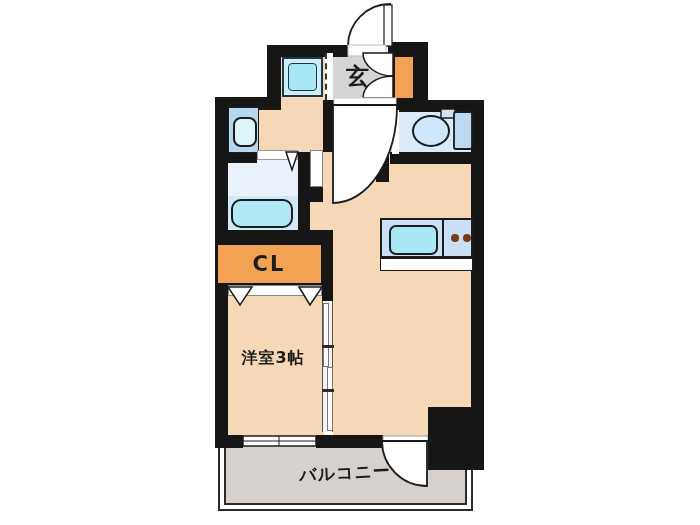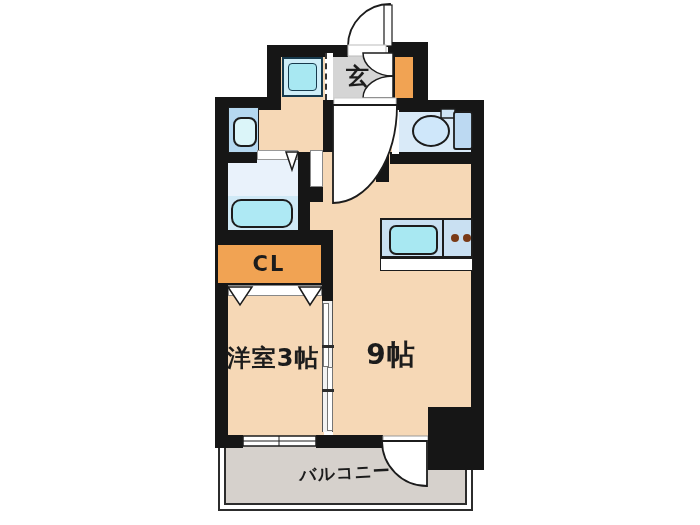--- a/index.html
+++ b/index.html
@@ -127,17 +127,16 @@
 
     <g>
       <rect x="441" y="109" width="14" height="9" fill="#cfe4f4" stroke="#1c1c1c" stroke-width="1.5"></rect>
       <rect x="454" y="112" width="18" height="37" rx="2" fill="#bcd9f2" stroke="#1c1c1c" stroke-width="1.8"></rect>
       <ellipse cx="431" cy="131" rx="18" ry="15" fill="#cfe7fa" stroke="#1c1c1c" stroke-width="2"></ellipse>
     </g>
   </svg>
 
   <div class="label" style="left:358px;top:76px;font-size:23px;">玄</div>
   <div class="label" style="left:269px;top:264px;font-size:21px;letter-spacing:2px;">CL</div>
-  <div class="label" style="left:273px;top:358px;font-size:24px;">洋室3帖</div>
-  <div class="label" style="left:391px;top:355px;font-size:28px;">9帖</div>
+  <div class="label" style="left:273px;top:358px;font-size:16px;">洋室3帖</div>
   <div class="label" style="left:345px;top:473px;font-size:17px;transform:translate(-50%,-50%) rotate(-3deg);">バルコニー</div>
 
 </div>
 
 </body></html>

